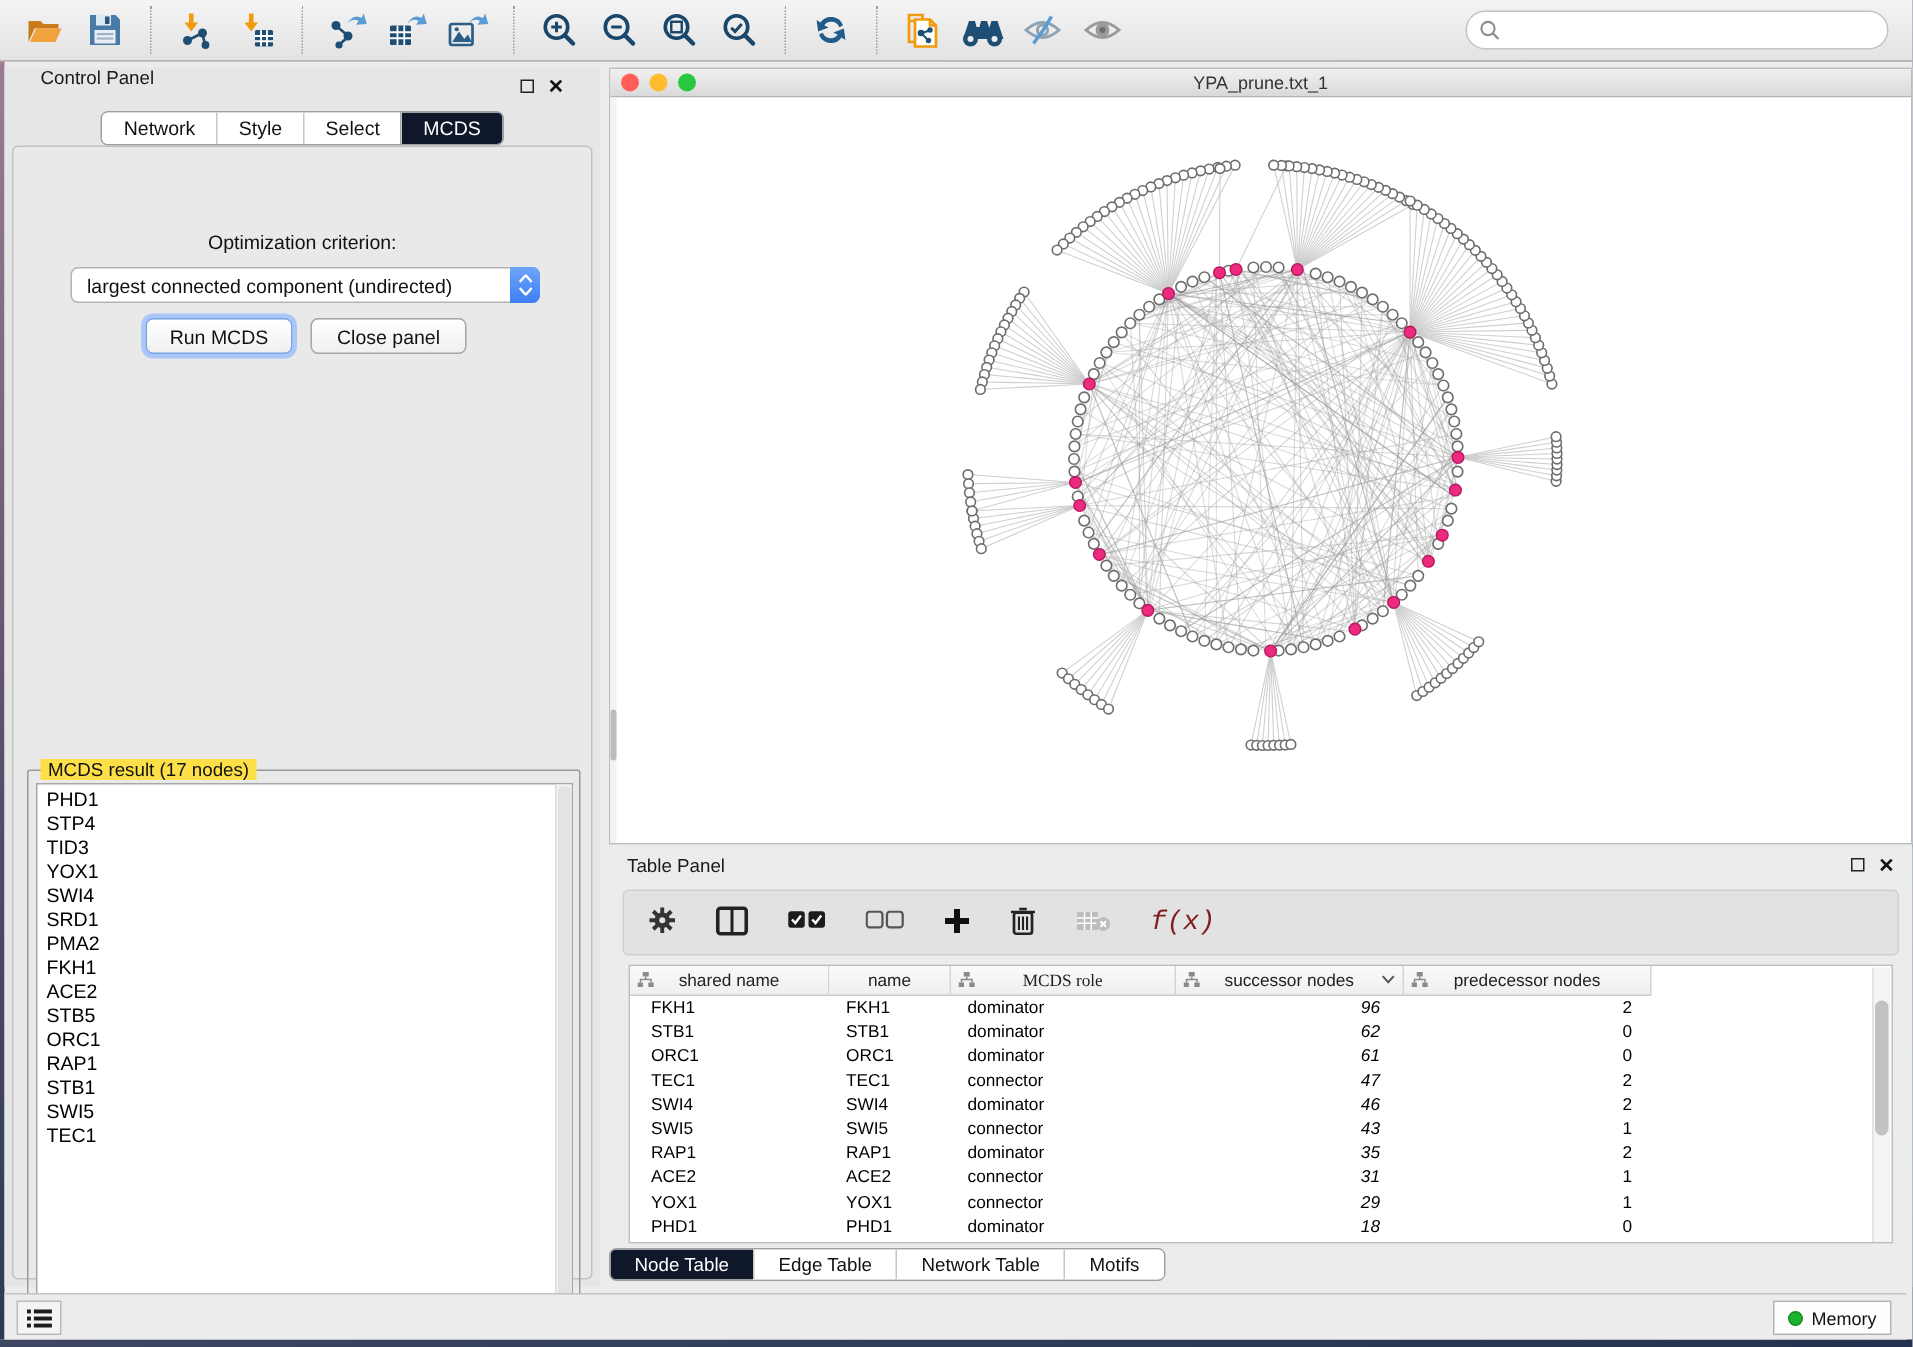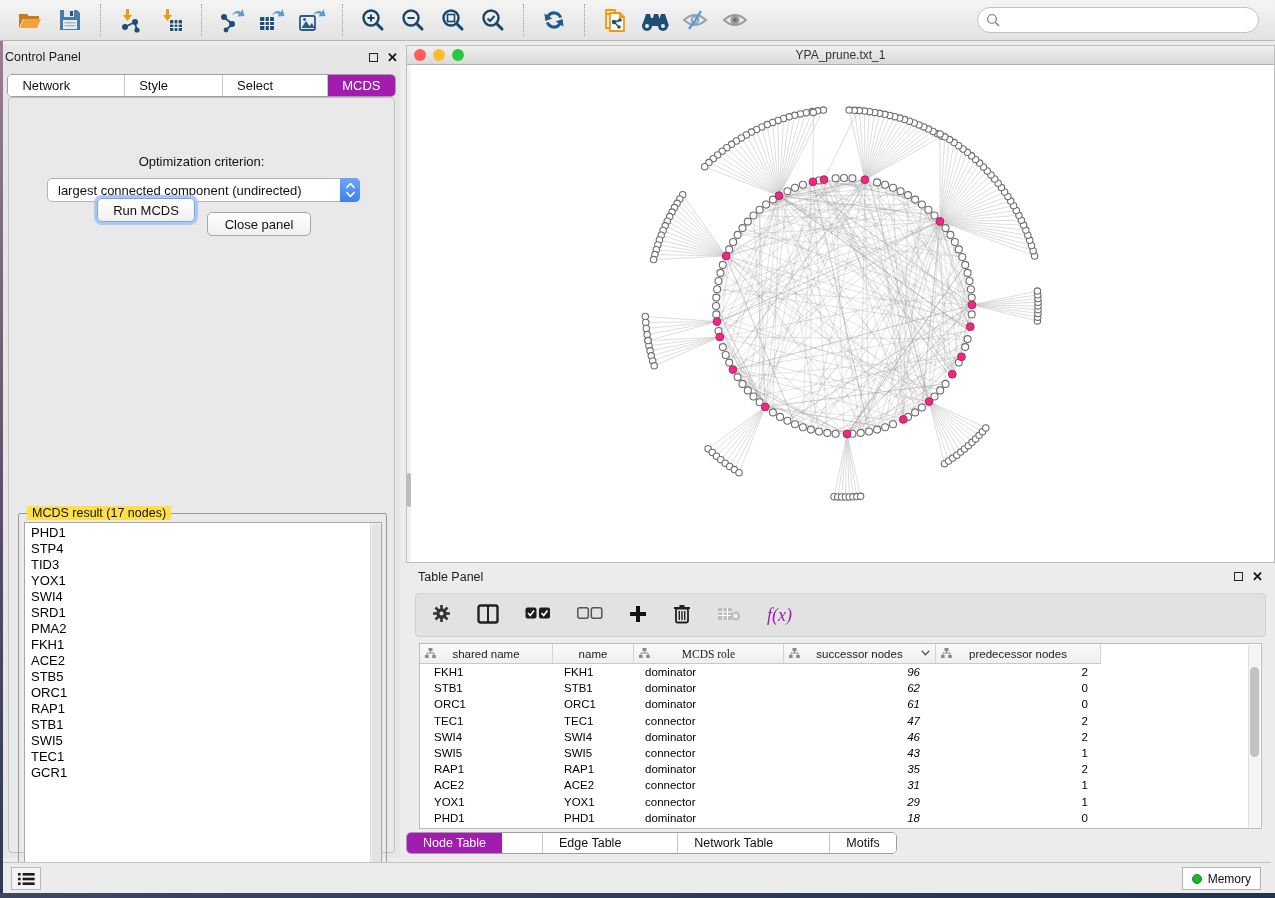--- a/index.html
+++ b/index.html
@@ -24,43 +24,43 @@
     border-radius:13px; display:flex; align-items:center; padding-left:8px; }
   #search-box input { border:none; outline:none; flex:1; height:20px; font-size:12px; background:transparent; }
 
   
   #window-bg { left:0; top:41px; width:1275px; height:852px; background:#ececec; }
   #wallpaper-sliver { left:0; top:41px; width:3px; height:852px;
     background:linear-gradient(#9a7d90,#544a68 60%,#2c3a55); }
 
   
   #control-panel { left:3px; top:45px; width:397px; height:813px; background:#e6e6e6; }
-  #cp-titlebar { left:0; top:0; width:100%; height:24px; display:flex; align-items:center; padding:0 2px; }
+  #cp-titlebar { left:0; top:0; width:100%; height:24px; display:flex; padding:0 24px; }
   .panel-title { font-size:12.5px; color:#1a1a1a; }
   .panel-ctls { margin-left:auto; display:flex; gap:9px; align-items:center; }
   .float-glyph { width:9px; height:9px; border:1.5px solid #222; display:inline-block; }
   .close-glyph { font-size:13px; font-weight:bold; color:#111; line-height:9px; }
 
   #cp-tabs { left:0; top:29px; width:100%; display:flex; justify-content:center; }
-  .seg { display:flex; border:1px solid #9f9f9f; border-radius:5px; overflow:hidden; background:#fff;gap:40px; }
+  .seg { display:flex; border:1px solid #9f9f9f; border-radius:5px; overflow:hidden; background:#fff; }
   .seg .tab { padding:3px 14px; font-size:13px; color:#111; background:#fff; border-left:1px solid #c6c6c6; cursor:default; }
   .seg .tab:first-child { border-left:none; }
-  .seg .tab.active { background:#a21caf; color:#fff; }
+  .seg .tab.active { background:#0f172a; color:#fff; }
 
   #cp-body { left:5px; top:52px; width:387px; height:756px; background:#e9e9e9;
     border:1px solid #c2c2c2; border-radius:4px; }
   #opt-label { left:0; top:56px; width:100%; text-align:center; font-size:13px; color:#111; }
   #opt-select { left:38px; top:80px; width:313px; height:24px; background:#fff;
     border:1px solid #b3b3b3; border-radius:5px; display:flex; align-items:center; }
   #opt-select .sel-text { flex:1; padding-left:10px; font-size:13px; color:#111; white-space:nowrap; }
   #opt-select .stepper { width:20px; height:24px; margin-right:-1px; background:linear-gradient(#6ea4f9,#3d7ff3);
     border-radius:0 5px 5px 0; display:flex; flex-direction:column; align-items:center; justify-content:center; gap:2px; }
   .btn { background:linear-gradient(#ffffff,#f0f0f0); border:1px solid #a6a6a6; border-radius:5px;
     font-size:13px; color:#111; padding:3px 14px; height:24px; }
-  #run-btn { left:88px; top:100px; width:98px; box-shadow:0 0 0 3px #a9c8f8; border-color:#7aa4e8; }
+  #run-btn { left:88px; top:114px; width:98px; box-shadow:0 0 0 3px #a9c8f8; border-color:#7aa4e8; }
   #close-btn { left:198px; top:114px; width:104px; }
 
   #mcds-group { left:9px; top:415px; width:369px; height:371px; border:1px solid #9a9a9a; border-radius:2px; }
   #mcds-legend { position:absolute; top:-8px; left:8px; background:#fde047; padding:0 5px; font-size:12.5px; color:#111; }
   #mcds-listwrap { position:absolute; left:5px; top:8px; width:358px; height:356px; background:#fff; border:1px solid #a8a8a8; }
   #mcds-list { position:absolute; left:0; top:0; width:346px; height:100%; overflow:hidden; padding:2px 0 0 6px; }
   .mcds-item { font-size:13px; line-height:16px; color:#000; }
   #mcds-scroll { position:absolute; right:0; top:0; width:11px; height:100%; background:#f1f1f1; border-left:1px solid #dcdcdc; }
   #mcds-thumb { position:absolute; left:1px; top:1px; width:9px; height:97%; background:#e3e3e3; border-radius:4px; }
 
@@ -73,21 +73,21 @@
   #net-title { position:absolute; left:0; width:100%; text-align:center; font-size:12px; color:#333; }
   #net-canvas { position:absolute; left:0; top:19px; width:867px; height:497px; background:#fff; }
   #net-vsb { position:absolute; left:0; top:19px; width:4px; height:497px; background:#f3f3f3; }
   #net-vsb-thumb { position:absolute; left:0; top:408px; width:4px; height:34px; background:#bcbcbc; border-radius:2px; }
 
   
   #table-panel { left:406px; top:565px; width:869px; height:293px; background:#ececec; }
   #tp-titlebar { position:absolute; left:0; top:0; width:100%; height:23px; display:flex; align-items:center; padding:0 12px; }
   #tp-toolbar { position:absolute; left:9px; top:28px; width:851px; height:44px; background:#e2e2e2;
     border:1px solid #d0d0d0; border-radius:4px; display:flex; align-items:center; padding-left:16px; gap:26px; }
-  .fx { font-family:Liberation Serif, serif; font-style:italic; font-size:18px; color:#a21caf; }
+  .fx { font-family:Liberation Mono, monospace; font-style:italic; font-size:18px; color:#7f1d1d; }
 
   #tbl { position:absolute; left:13px; top:78px; width:843px; height:186px; background:#fff; border:1px solid #bdbdbd; }
   #tbl-header { position:absolute; left:0; top:0; height:20px; display:flex; }
   .hcell { height:20px; background:linear-gradient(#fafafa,#efefef); border-right:1px solid #d4d4d4; border-bottom:1px solid #c9c9c9;
     display:flex; align-items:center; justify-content:center; font-size:11.5px; color:#222; position:relative; }
   .hcell .tree { position:absolute; left:5px; top:4px; }
   .hcell .sortarrow { position:absolute; right:5px; top:6px; }
   #tbl-rows { position:absolute; left:0; top:20px; width:828px; }
   .trow { display:flex; height:16.2px; align-items:center; }
   .tcell { font-size:11.5px; color:#000; white-space:nowrap; overflow:hidden; }
@@ -319,21 +319,20 @@
             <div class="mcds-item">SRD1</div>
             <div class="mcds-item">PMA2</div>
             <div class="mcds-item">FKH1</div>
             <div class="mcds-item">ACE2</div>
             <div class="mcds-item">STB5</div>
             <div class="mcds-item">ORC1</div>
             <div class="mcds-item">RAP1</div>
             <div class="mcds-item">STB1</div>
             <div class="mcds-item">SWI5</div>
             <div class="mcds-item">TEC1</div>
-            <div class="mcds-item">GCR1</div>
           </div>
         <div id="mcds-scroll">
             <div id="mcds-thumb"></div>
           </div>
       </div>
     </div>
   </div>
 </div>
 
 <div id="net-window" class="abs">

